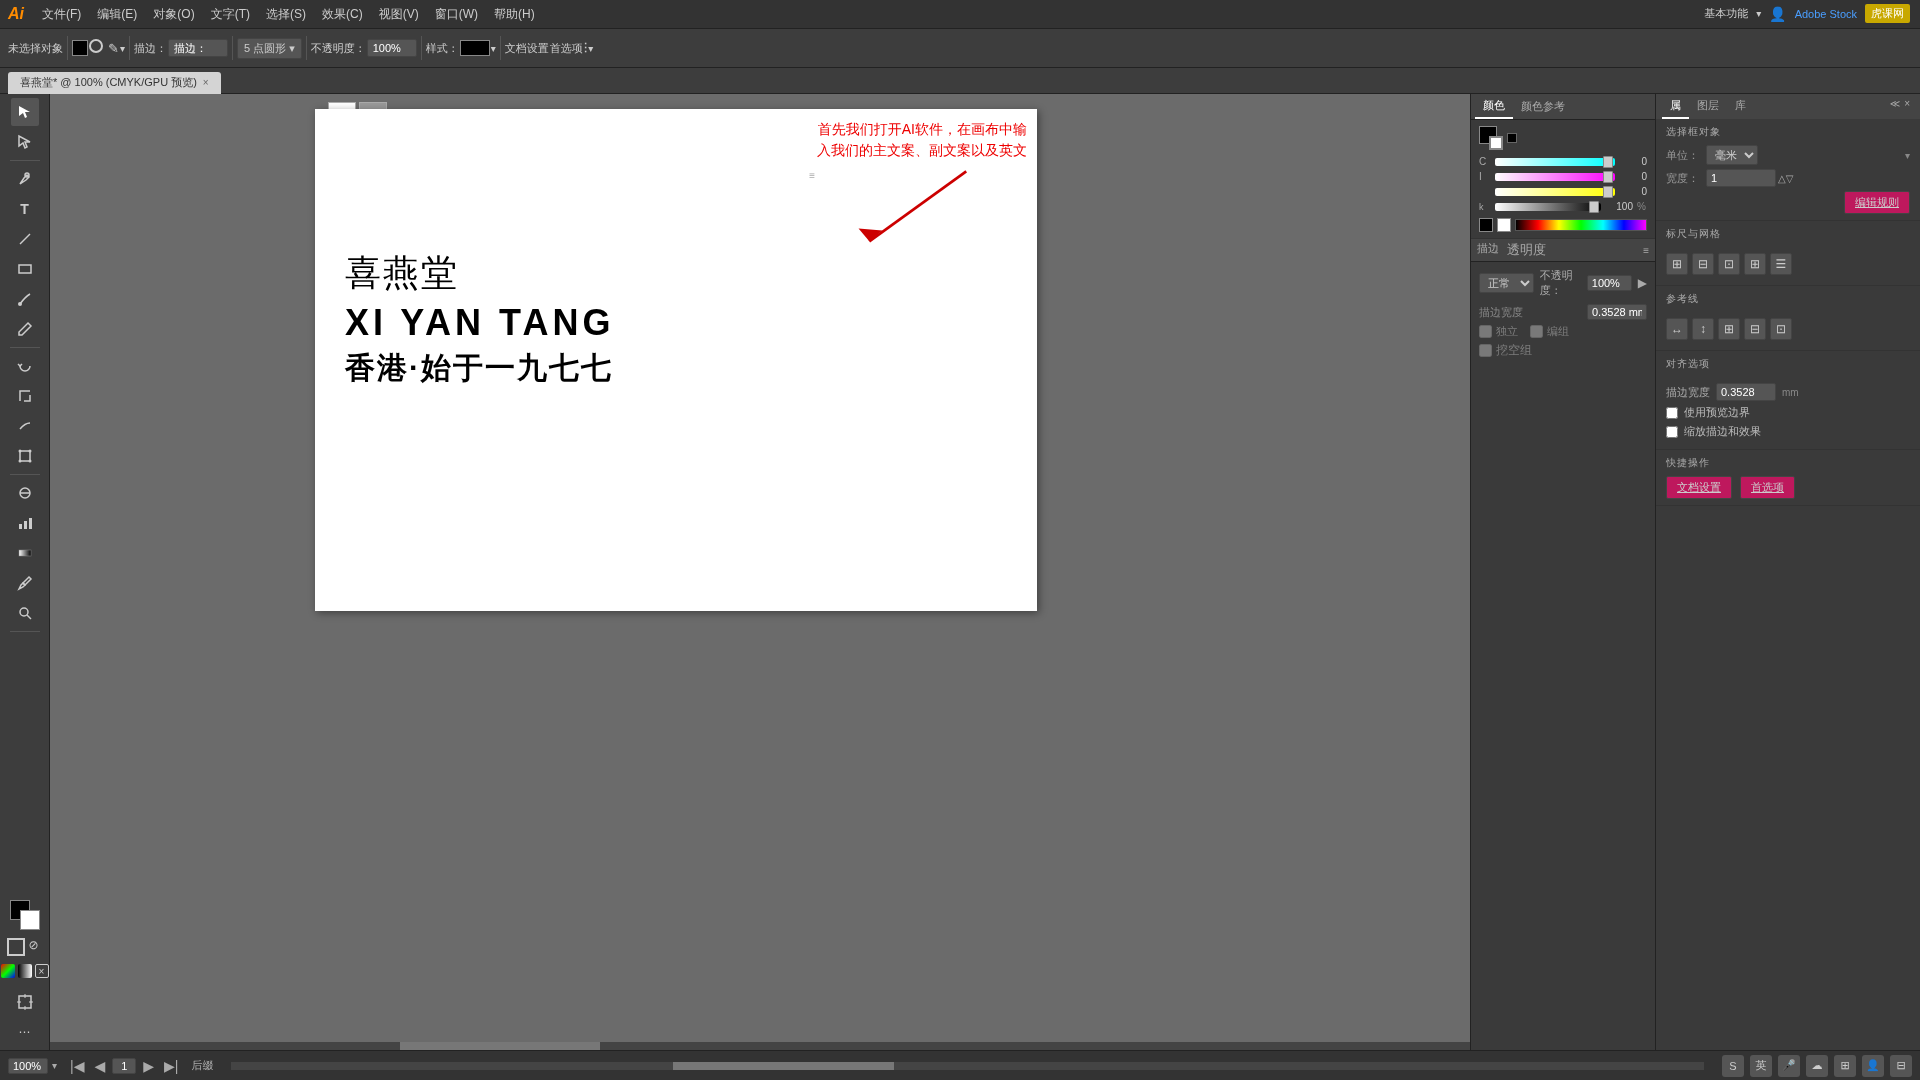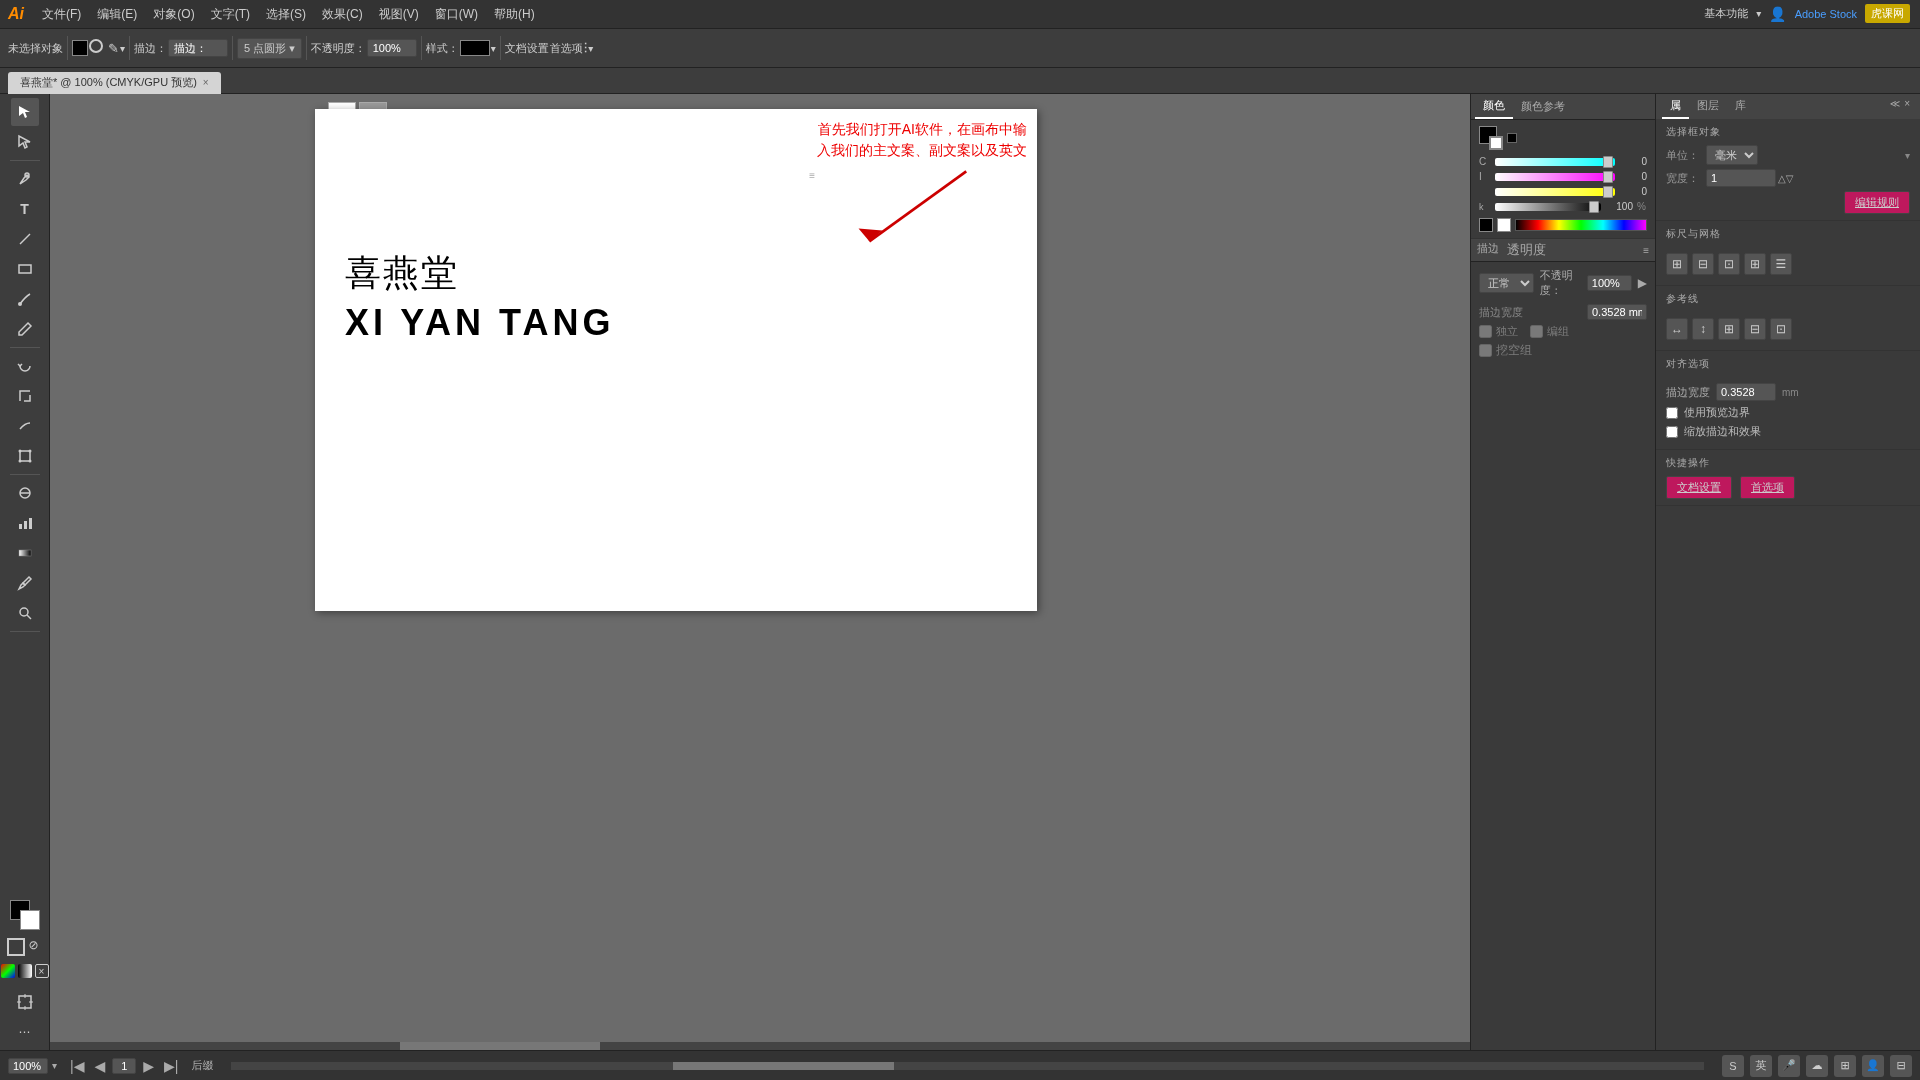--- a/index.html
+++ b/index.html
@@ -768,20 +768,21 @@
       <div class="annotation-text">首先我们打开AI软件，在画布中输<br>入我们的主文案、副文案以及英文</div>
 
       <svg class="annotation-arrow" viewBox="0 0 130 80" style="position:absolute;top:55px;right:60px;width:140px;height:90px;">
         <line x1="120" y1="5" x2="30" y2="70" stroke="#cc0000" stroke-width="2.5"></line>
         <polygon points="30,70 42,60 20,58" fill="#cc0000"></polygon>
       </svg>
 
       <div class="brand-text-area">
         <div class="brand-line1">喜燕堂</div>
         <div class="brand-line2">XI  YAN  TANG</div>
+        <div class="brand-line3">香港·始于一九七七</div>
       </div>
     </div>
 
     <div style="position:absolute;bottom:0;left:0;right:0;height:8px;background:#444;">
       <div style="width:200px;height:8px;background:#777;margin-left:350px;"></div>
     </div>
   </div>
 
   <div style="width:185px;background:#3a3a3a;border-left:1px solid #222;display:flex;flex-direction:column;">
 

